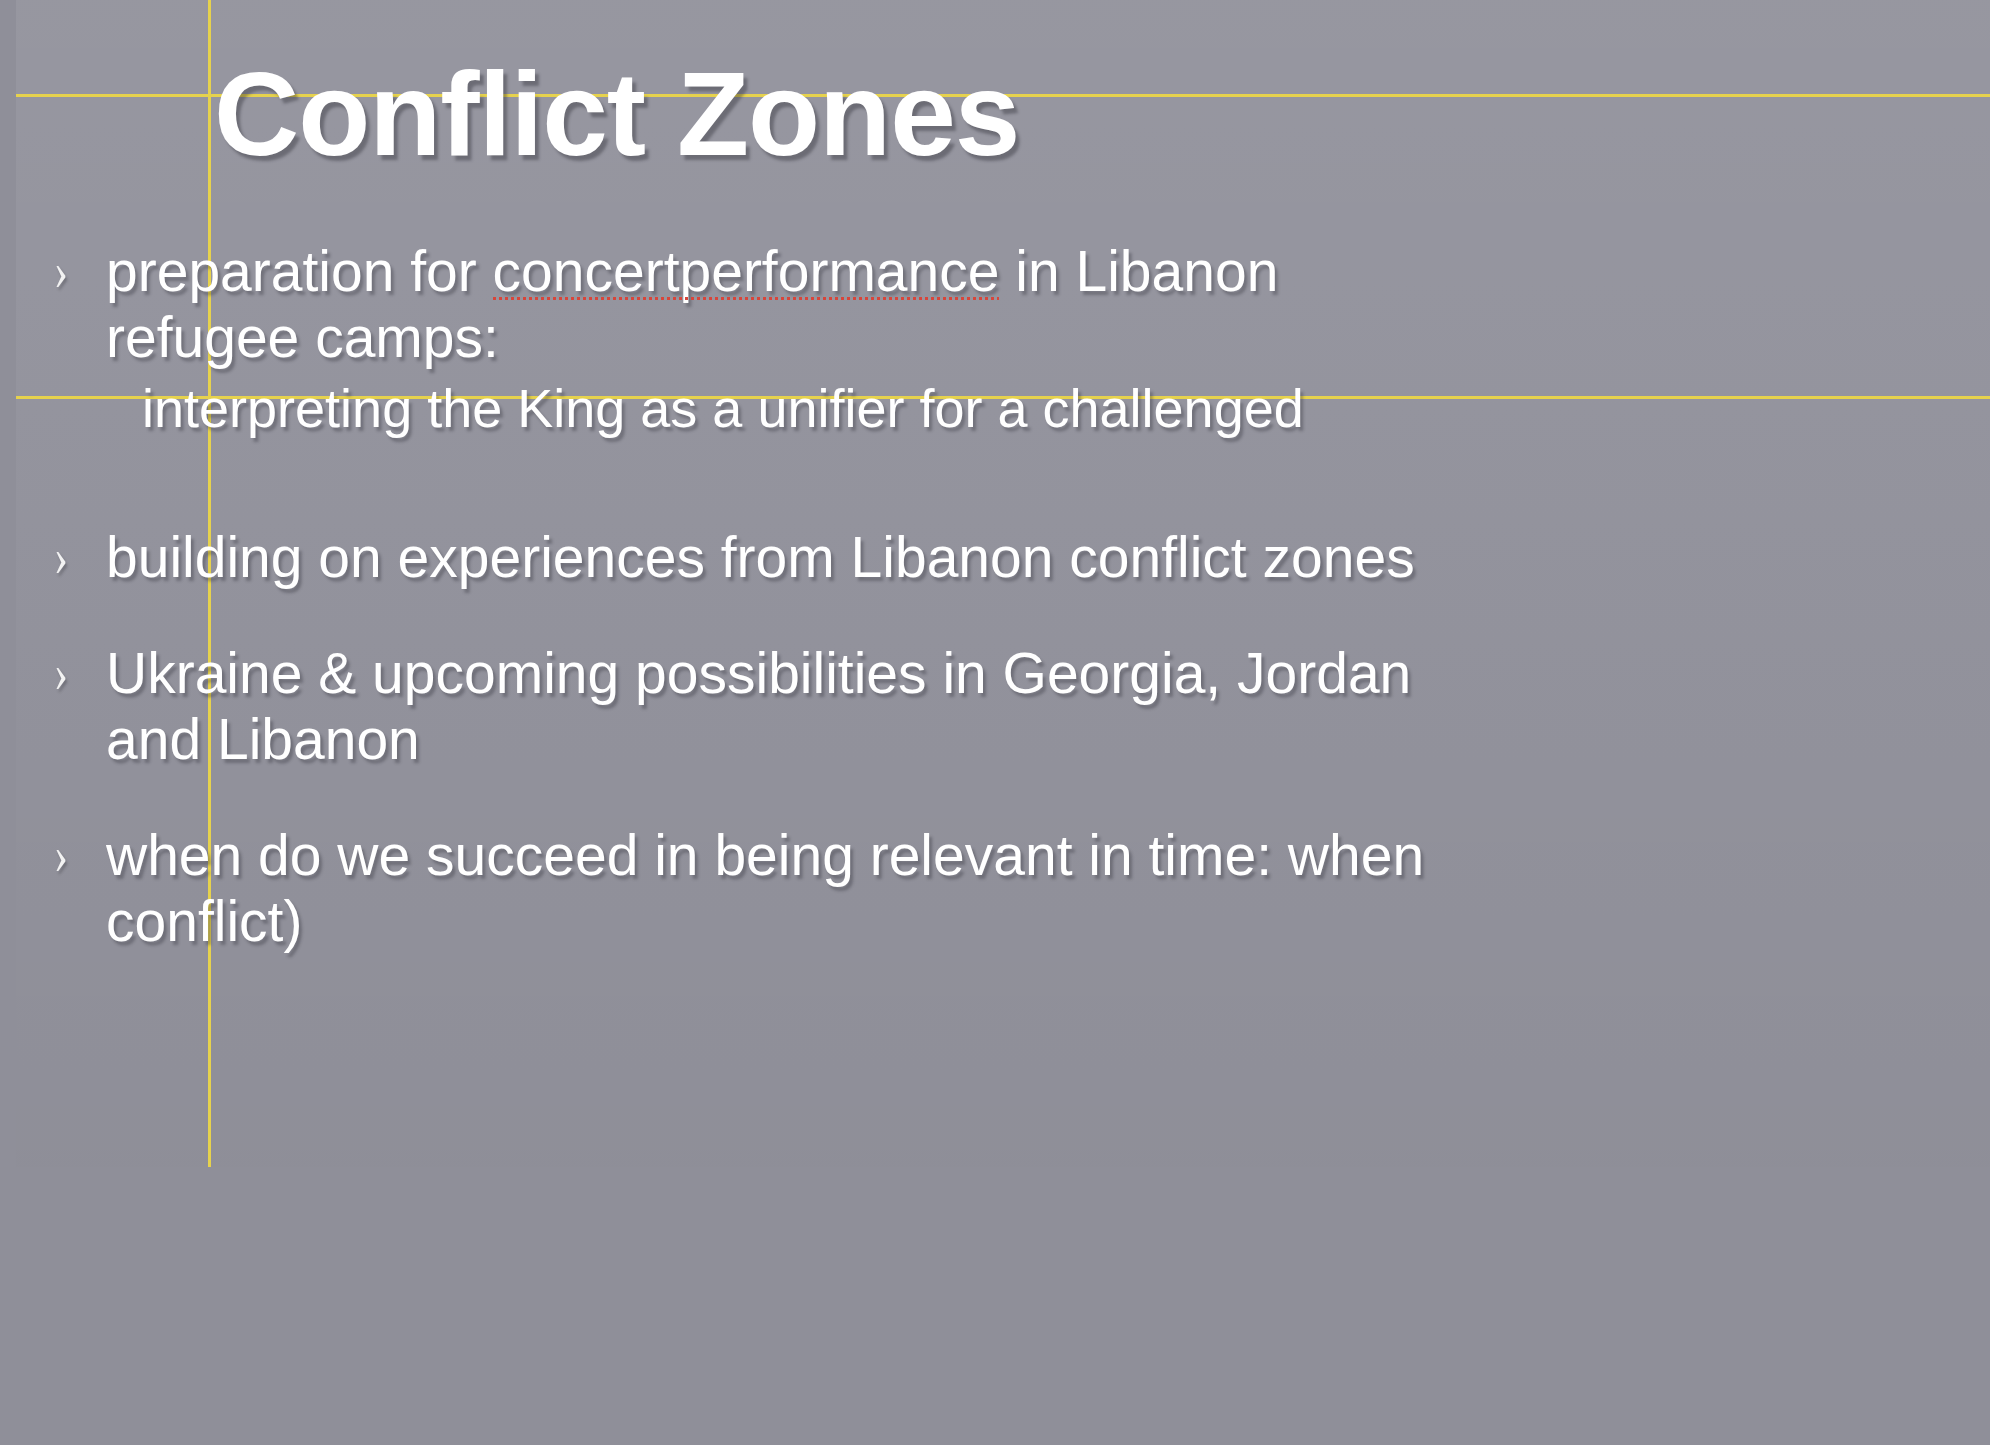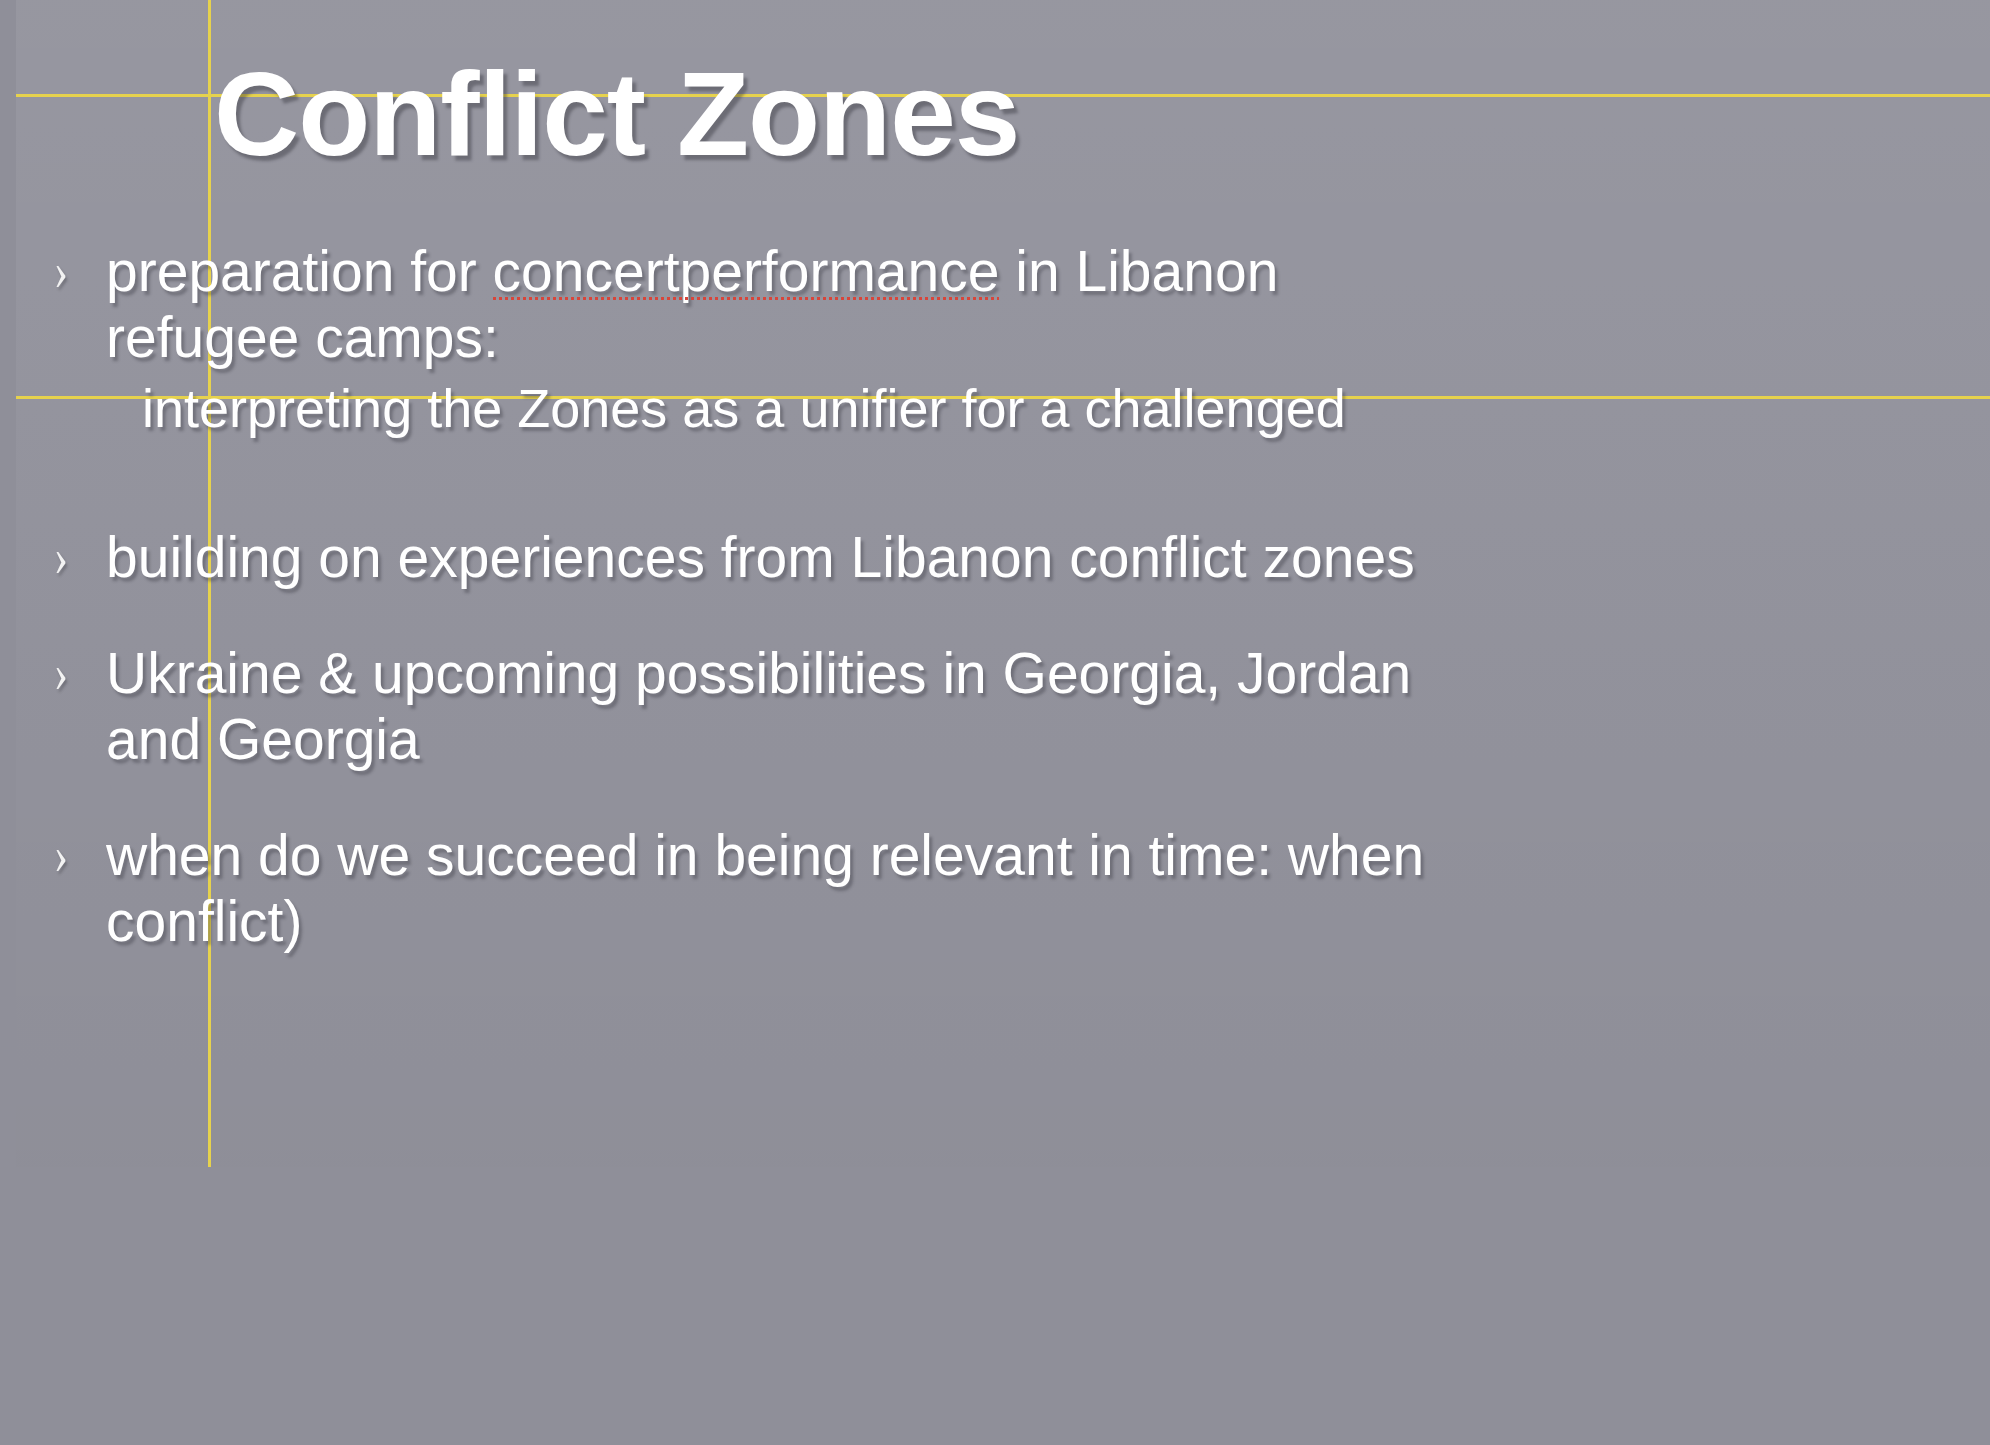--- a/index.html
+++ b/index.html
@@ -145,40 +145,40 @@
 
   <div id="title">Conflict Zones</div>
 
   <div id="body">
 
     <div class="bullet-row">
       <div class="chev">›</div>
       <div class="bullet-text">
         <div class="line1"><span>preparation for </span><span class="misspelled">concertperformance</span><span> in Libanon</span></div>
         <div class="line1">refugee camps:</div>
-        <div class="sub">interpreting the Zones as a unifier for a challenged</div>
+        <div class="sub">interpreting the King as a unifier for a challenged</div>
       </div>
     </div>
 
     <div class="gap-md"></div>
 
     <div class="bullet-row">
       <div class="chev">›</div>
       <div class="bullet-text">
         <div class="line1">building on experiences from Libanon conflict zones</div>
       </div>
     </div>
 
     <div class="gap-sm"></div>
 
     <div class="bullet-row">
       <div class="chev">›</div>
       <div class="bullet-text">
         <div class="line1">Ukraine &amp; upcoming possibilities in Georgia, Jordan</div>
-        <div class="line1">and Georgia</div>
+        <div class="line1">and Libanon</div>
       </div>
     </div>
 
     <div class="gap-sm"></div>
 
     <div class="bullet-row">
       <div class="chev">›</div>
       <div class="bullet-text">
         <div class="line1">when do we succeed in being relevant in time: when</div>
         <div class="line1">conflict)</div>

